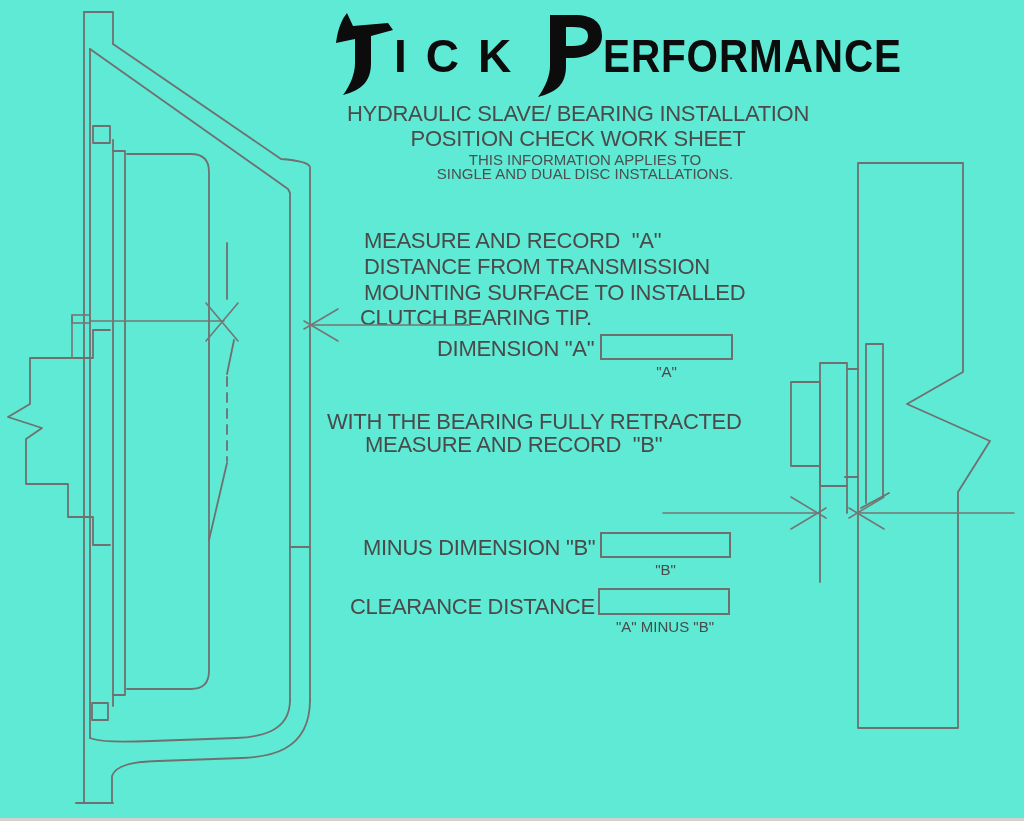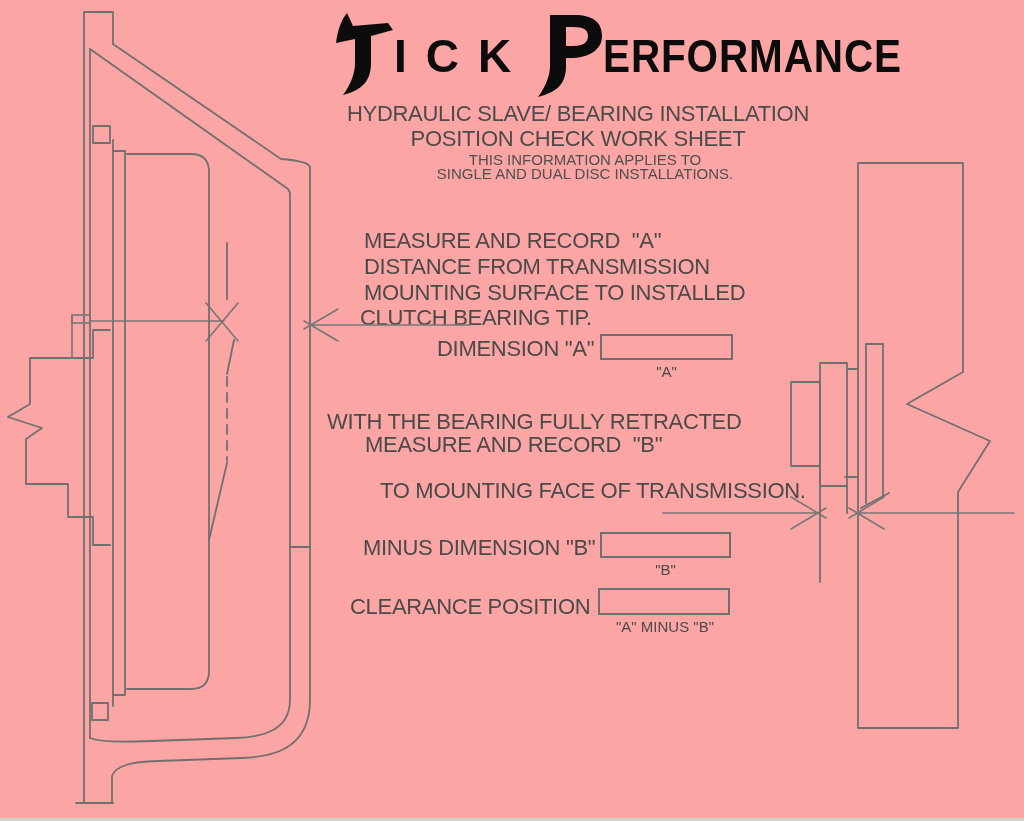--- a/index.html
+++ b/index.html
@@ -1,18 +1,18 @@
 <!DOCTYPE html>
 <html><head>
 <meta charset="utf-8">
 <style>
   html,body{margin:0;padding:0;background:#e8e8e6;}
   .canvas{
     position:relative;width:1024px;height:821px;margin:0 auto;
-    background:#fca5a5;overflow:hidden;
+    background:#5eead4;overflow:hidden;
     font-family:"Liberation Sans",sans-serif;color:#474747;
   }
   .abs{position:absolute;white-space:pre;}
   
   .logo-small{
     font-weight:700;font-size:46px;line-height:46px;color:#0c0c0c;
   }
   .logo-ick{letter-spacing:19px;}
   .logo-erf{transform:scaleX(0.88);transform-origin:left top;letter-spacing:1px;}
   .logo-glyph{position:absolute;}
@@ -64,27 +64,26 @@
   <div class="abs instr" style="left:364px;top:254px;">DISTANCE FROM TRANSMISSION</div>
   <div class="abs instr" style="left:364px;top:280px;">MOUNTING SURFACE TO INSTALLED</div>
   <div class="abs instr" style="left:360px;top:305px;">CLUTCH BEARING TIP.</div>
 
   <div class="abs instr" style="left:437px;top:336px;">DIMENSION "A"</div>
   <div class="fieldbox" style="left:600px;top:334px;width:133px;height:26px;"></div>
   <div class="abs caption" style="left:600px;top:363px;width:133px;">"A"</div>
 
   <div class="abs instr" style="left:327px;top:409px;">WITH THE BEARING FULLY RETRACTED</div>
   <div class="abs instr" style="left:365px;top:432px;">MEASURE AND RECORD  "B"</div>
-  <div class="abs instr" style="left:380px;top:478px;">TO MOUNTING FACE OF TRANSMISSION.</div>
 
   <div class="abs instr" style="left:363px;top:535px;">MINUS DIMENSION "B"</div>
   <div class="fieldbox" style="left:600px;top:532px;width:131px;height:26px;"></div>
   <div class="abs caption" style="left:600px;top:561px;width:131px;">"B"</div>
 
-  <div class="abs instr" style="left:350px;top:594px;">CLEARANCE POSITION</div>
+  <div class="abs instr" style="left:350px;top:594px;">CLEARANCE DISTANCE</div>
   <div class="fieldbox" style="left:598px;top:588px;width:132px;height:27px;"></div>
   <div class="abs caption" style="left:585px;top:618px;width:160px;">"A" MINUS "B"</div>
 
   <svg width="1024" height="821" viewBox="0 0 1024 821">
 
     <g>
 
       <path class="ln" d="M84,12 V803"></path>
       <path class="ln" d="M90,49 V738"></path>
       <path class="ln" d="M84,12 H113 V44"></path>

